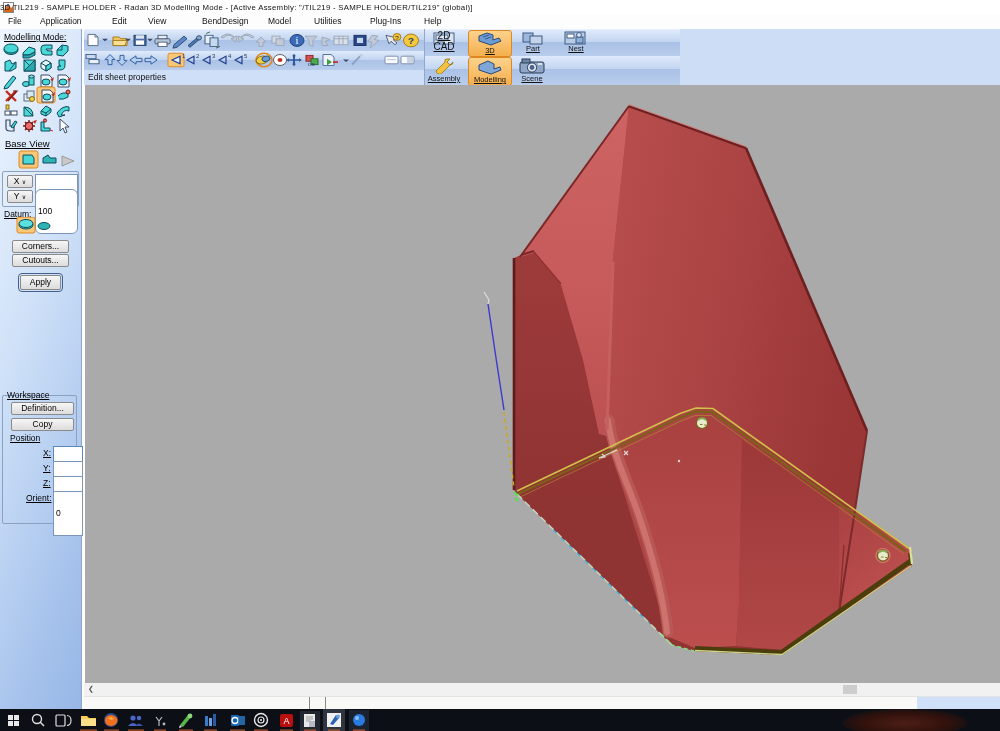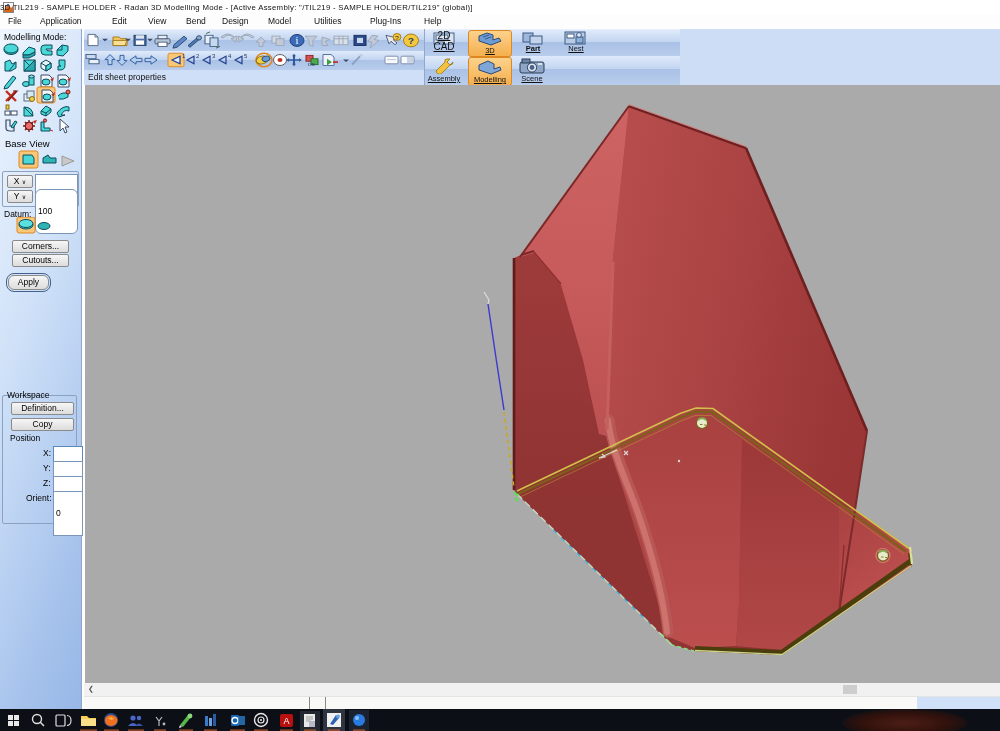--- a/index.html
+++ b/index.html
@@ -22,21 +22,21 @@
   #band2{left:0;top:22px;width:340px;height:19px;}
   #bandprompt{left:0;top:41px;width:340px;height:15px;background:#cfdff7;border-bottom:1px solid #8099c0;
      font-size:8.5px;color:#111;}
   #bandprompt .t{position:absolute;left:6px;top:2px;}
   .modebtn{position:absolute;border-radius:3px;font-size:7.5px;color:#111;text-align:center;}
   .modebtn .lbl{position:absolute;bottom:1px;left:0;right:0;text-decoration:underline;}
   .orange{background:linear-gradient(#fcd28c,#f5af4e);border:1px solid #e08820;}
   
   #lpanel{left:0;top:29px;width:82px;height:680px;border-right:1px solid #8fa8cc;box-sizing:border-box;
     background:linear-gradient(110deg,#eef5fe 0%,#cfe1f8 40%,#a7c3ec 80%,#97b7e6 100%);}
-  #lpanel .lab{position:absolute;font-size:8.5px;color:#000;}
+  #lpanel .lab{position:absolute;font-size:8.5px;color:#000;text-decoration:underline;}
   .fld{position:absolute;background:#fff;border:1px solid #7a96b8;font-size:8.5px;color:#000;padding:16px 2px;line-height:11px;}
   .btn{position:absolute;background:linear-gradient(#f6f6f6,#dcdcdc);border:1px solid #8a8a8a;border-radius:2px;
      font-size:8.5px;color:#000;text-align:center;}
   .gbox{position:absolute;border:1px solid #9ab0cc;border-radius:2px;}
   
   #viewport{left:84px;top:85px;width:916px;height:598px;background:#aaaaaa;border-left:1px solid #fff;}
   
   #hscroll{left:84px;top:683px;width:916px;height:13px;background:#f1f1f1;}
   #statusrow{left:84px;top:696px;width:916px;height:13px;background:#f9f9f7;border-top:1px solid #e4e4e2;box-sizing:border-box;}
   #taskbar{left:0;top:709px;width:1000px;height:22px;background:#0c0f16;}
@@ -49,21 +49,21 @@
       <path d="M1 8 L5 2 L8 6 L10 4 L10 10 L1 10z" fill="#d86820"></path>
       <path d="M2 5 l3 -3 2 2" fill="none" stroke="#3a6ab8"></path>
     </svg>
     <span class="txt">3D TIL219 - SAMPLE HOLDER - Radan 3D Modelling Mode - [Active Assembly: "/TIL219 - SAMPLE HOLDER/TIL219" (global)]</span>
 </div>
 <div class="abs" id="menubar">
   <span style="left:8px">File</span>
     <span style="left:40px">Application</span>
   <span style="left:112px">Edit</span>
     <span style="left:148px">View</span>
-  <span style="left:186px">Bend</span>
+  <span style="left:202px">Bend</span>
     <span style="left:222px">Design</span>
   <span style="left:268px">Model</span>
     <span style="left:314px">Utilities</span>
   <span style="left:370px">Plug-Ins</span>
     <span style="left:424px">Help</span>
 </div>
 
 <div class="abs" id="toolzone">
   <div class="band" id="band1"></div>
   <div class="band" id="band2"></div>
@@ -82,21 +82,21 @@
     </svg>
     <span class="lbl" style="font-size:10px">2D CAD</span>
   </div>
   <div class="modebtn orange" style="left:384px;top:1px;width:42px;height:25px;">
     <svg width="26" height="15" viewBox="0 0 26 15" style="position:absolute;left:8px;top:1px">
       <path d="M2 4 L10 1 L16 3 L16 8 L22 6 L24 9 L14 13 L2 9 Z" fill="#6d9bd4" stroke="#2c4a74"></path>
       <path d="M6 5l6-2M8 7l6-2" stroke="#3a5a88" fill="none"></path>
     </svg>
     <span class="lbl">3D</span>
   </div>
-  <div class="modebtn" style="left:432px;top:2px;width:34px;height:23px;font-weight:bold;">
+  <div class="modebtn" style="left:432px;top:2px;width:34px;height:23px;">
     <svg width="24" height="14" viewBox="0 0 24 14" style="position:absolute;left:5px;top:0">
       <rect x="2" y="2" width="10" height="9" fill="#9db8dc" stroke="#3c5a84"></rect>
       <rect x="9" y="5" width="12" height="8" fill="#c3d4ea" stroke="#3c5a84"></rect>
     </svg>
     <span class="lbl">Part</span>
   </div>
   <div class="modebtn" style="left:474px;top:2px;width:36px;height:23px;">
     <svg width="22" height="14" viewBox="0 0 22 14" style="position:absolute;left:6px;top:0">
       <rect x="1" y="1" width="20" height="12" fill="#b9cce6" stroke="#3c5a84"></rect>
       <rect x="3" y="3" width="7" height="4" fill="#ffffff" stroke="#3c5a84"></rect>
@@ -357,21 +357,21 @@
   <div class="fld" style="left:35px;top:160px;width:37px;height:11px;border-radius:6px;">100</div>
   <span class="lab" style="left:4px;top:180px;">Datum:</span>
   <svg class="abs" style="left:0;top:188px" width="82" height="18" viewBox="0 0 82 18">
     <rect x="17" y="0" width="18" height="16" rx="2" fill="#f8c878" stroke="#e08820"></rect>
     <ellipse cx="26" cy="8" rx="7" ry="4" fill="#49d8d8" stroke="#0e4a5a"></ellipse>
       <ellipse cx="26" cy="6.5" rx="7" ry="4" fill="#5ae0e0" stroke="#0e4a5a"></ellipse>
     <ellipse cx="44" cy="9" rx="6" ry="3.5" fill="#2fb4b4" stroke="#0e4a5a"></ellipse>
   </svg>
   <div class="btn" style="left:12px;top:211px;width:55px;height:11px;line-height:11px;">Corners...</div>
   <div class="btn" style="left:12px;top:225px;width:55px;height:11px;line-height:11px;">Cutouts...</div>
-  <div class="btn" style="left:8px;top:246px;width:39px;height:13px;line-height:13px;outline:1px solid #44608c;outline-offset:1px;border-radius:6px;">Apply</div>
+  <div class="btn" style="left:20px;top:246px;width:39px;height:13px;line-height:13px;outline:1px solid #44608c;outline-offset:1px;">Apply</div>
   <div class="gbox" style="left:2px;top:366px;width:73px;height:127px;border-color:#8aa2c0;"></div>
   <span class="lab" style="left:7px;top:361px;background:transparent;text-align:right;">Workspace</span>
   <div class="btn" style="left:11px;top:373px;width:61px;height:11px;line-height:11px;">Definition...</div>
   <div class="btn" style="left:11px;top:389px;width:61px;height:11px;line-height:11px;">Copy</div>
   <span class="lab" style="left:10px;top:404px;">Position</span>
   <span class="lab" style="left:43px;top:419px;">X:</span>
     <div class="fld" style="left:53px;top:417px;width:24px;height:11px;border-color:#5a8ab8;"><span style="background:#2a6ad4;color:#fff;">0</span></div>
   <span class="lab" style="left:43px;top:434px;">Y:</span>
     <div class="fld" style="left:53px;top:432px;width:24px;height:11px;">0</div>
   <span class="lab" style="left:43px;top:449px;">Z:</span>

